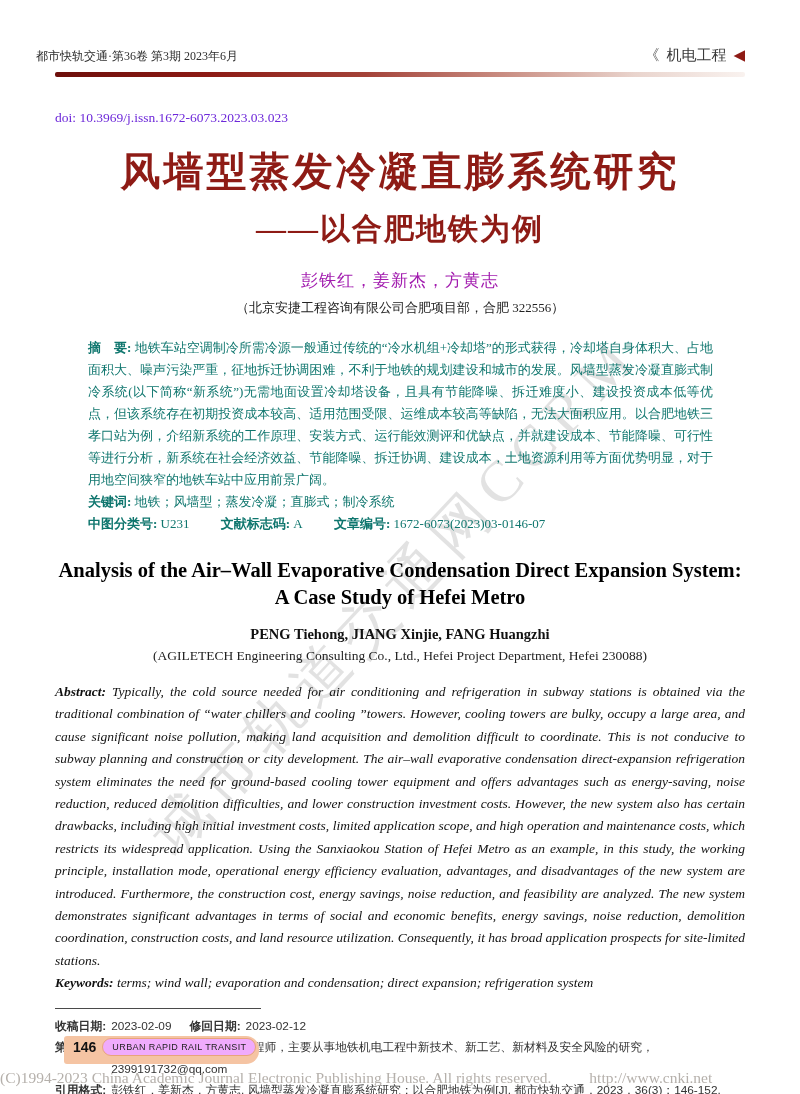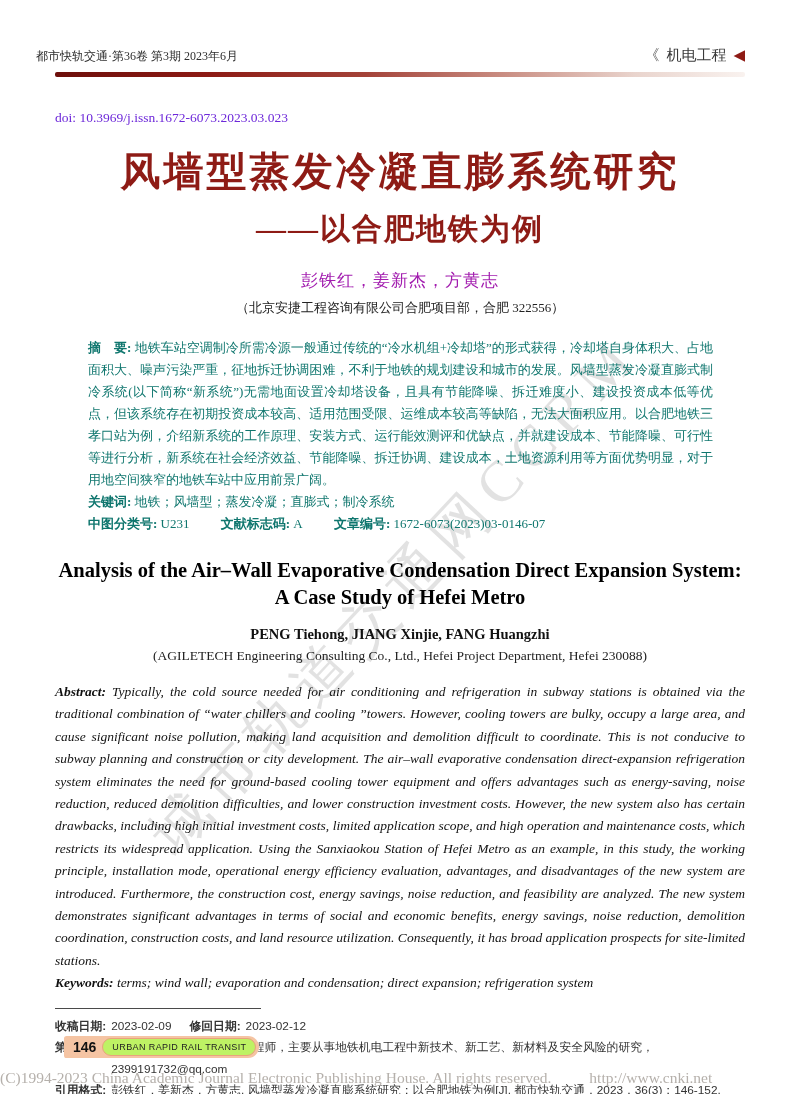--- a/index.html
+++ b/index.html
@@ -63,26 +63,26 @@
   .fn-label{font-weight:bold;flex:0 0 auto;margin-right:5px;white-space:nowrap;}
   .fn-label2{font-weight:bold;margin-left:18px;margin-right:5px;}
   .fn-content{flex:1;}
   .fn-content p{margin:0;}
   .fn-cite-en{text-align:justify;padding-left:7px;}
   
   .page-badge{
     position:absolute;z-index:3;left:64px;top:1036px;
     display:flex;align-items:center;gap:6px;
     background:#f5c4a3;border-radius:3px 13px 13px 3px;
-    padding:2px 3px 2px 9px;
+    padding:2px 3px 8px 9px;
   }
   .badge-num{font-family:"Liberation Sans",sans-serif;font-weight:bold;font-size:14px;color:#111;}
   .badge-pill{
     font-family:"Liberation Sans",sans-serif;font-size:9px;letter-spacing:0.4px;
-    color:#222;background:#bef264;border:1px solid #e8a47c;border-radius:10px;
+    color:#222;background:#f0abfc;border:1px solid #e8a47c;border-radius:10px;
     padding:3px 9px;white-space:nowrap;
   }
   .footer{
     position:absolute;z-index:3;left:0;top:1069px;width:100%;
     font-size:15.5px;color:#b5b0ab;white-space:nowrap;
   }
   .footer .url{margin-left:34px;}
 </style>
 </head>
 <body>

